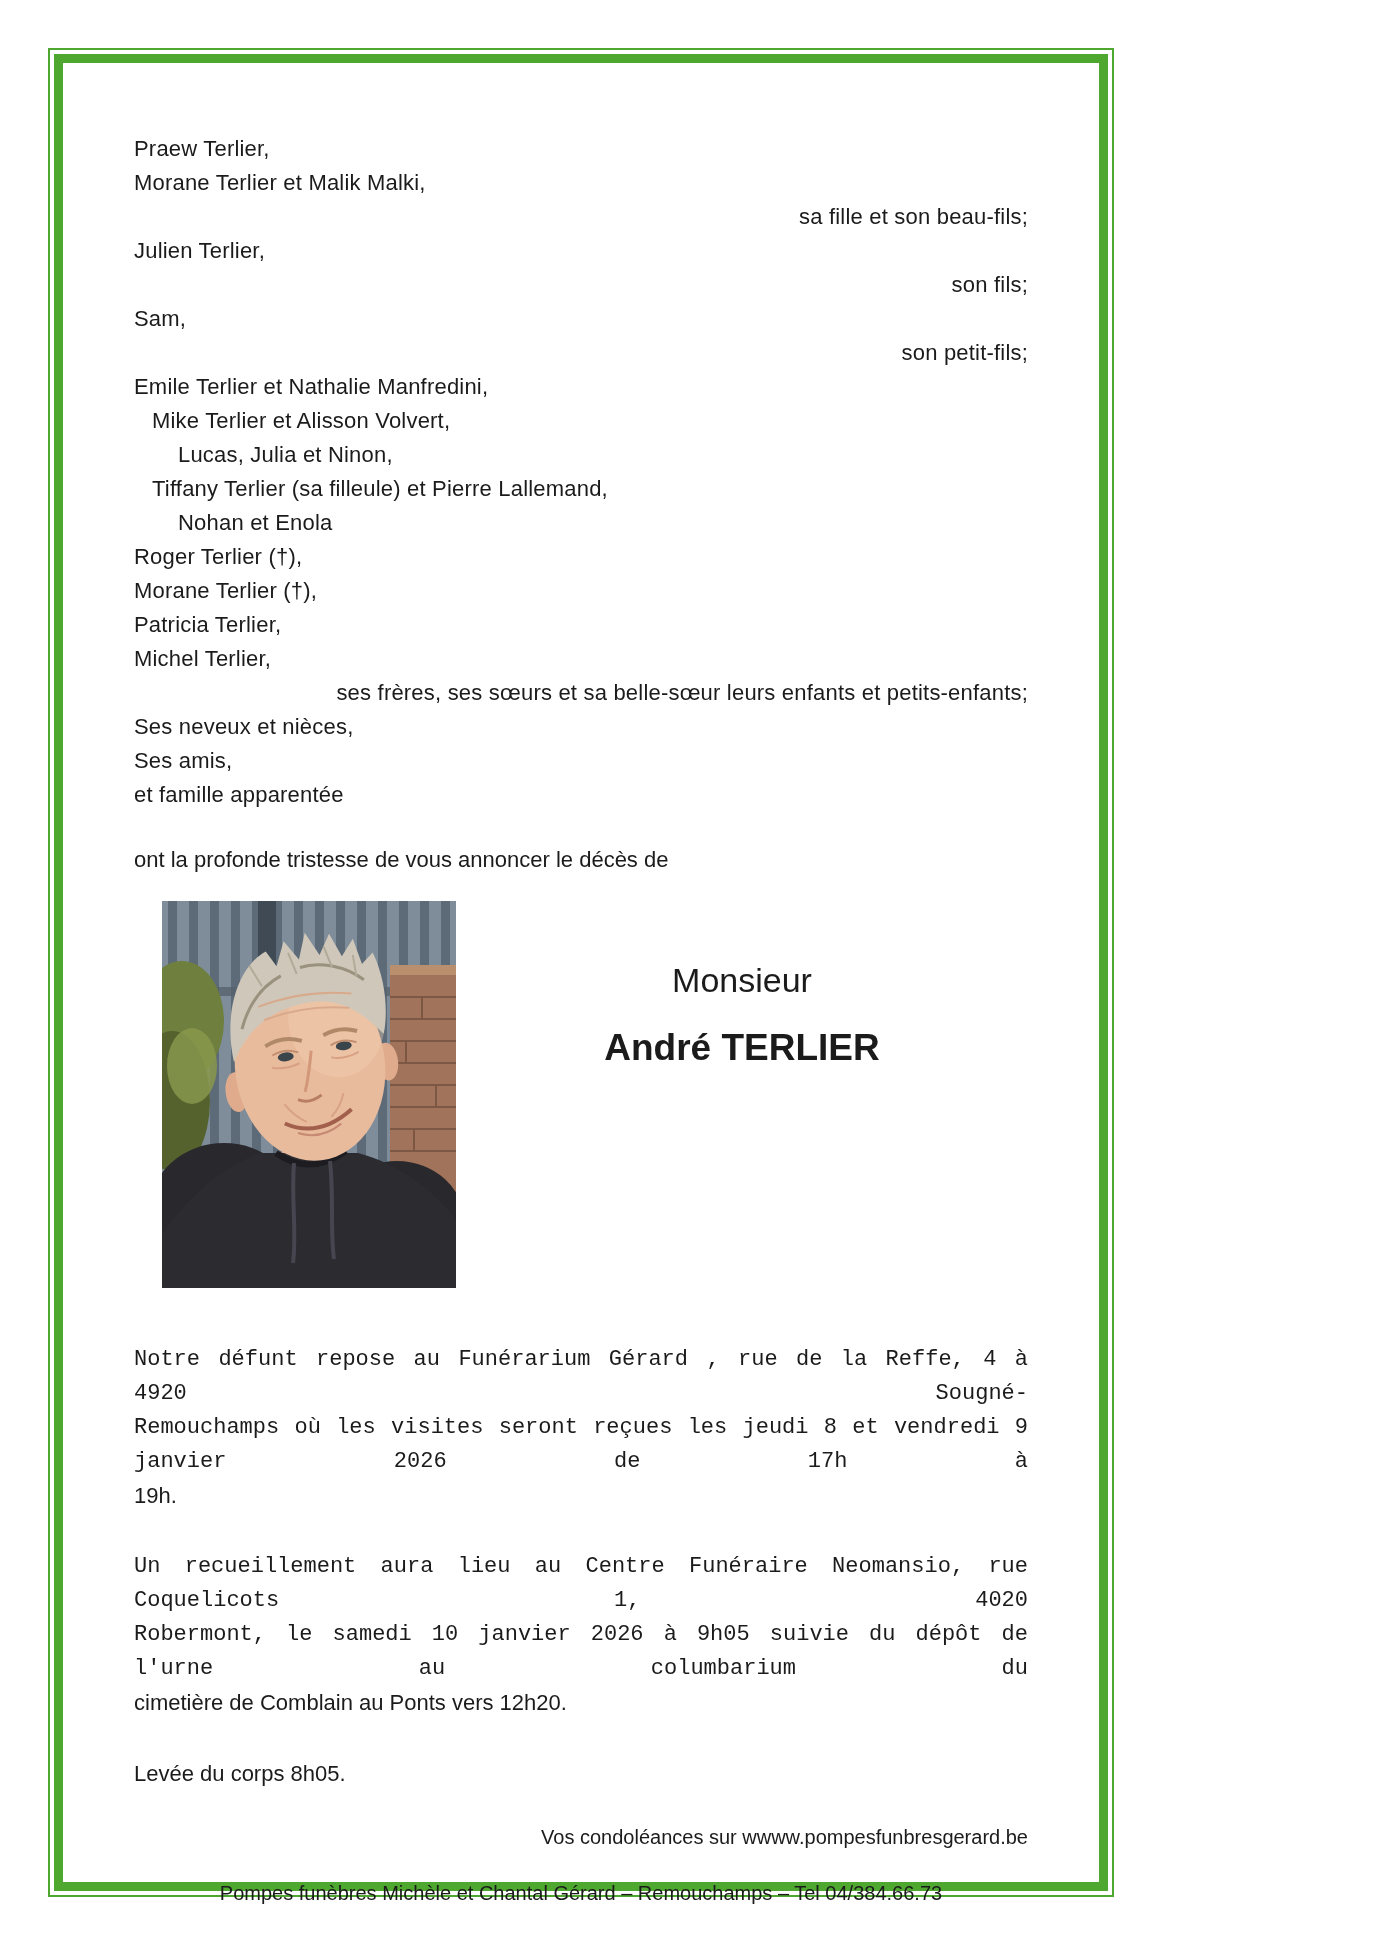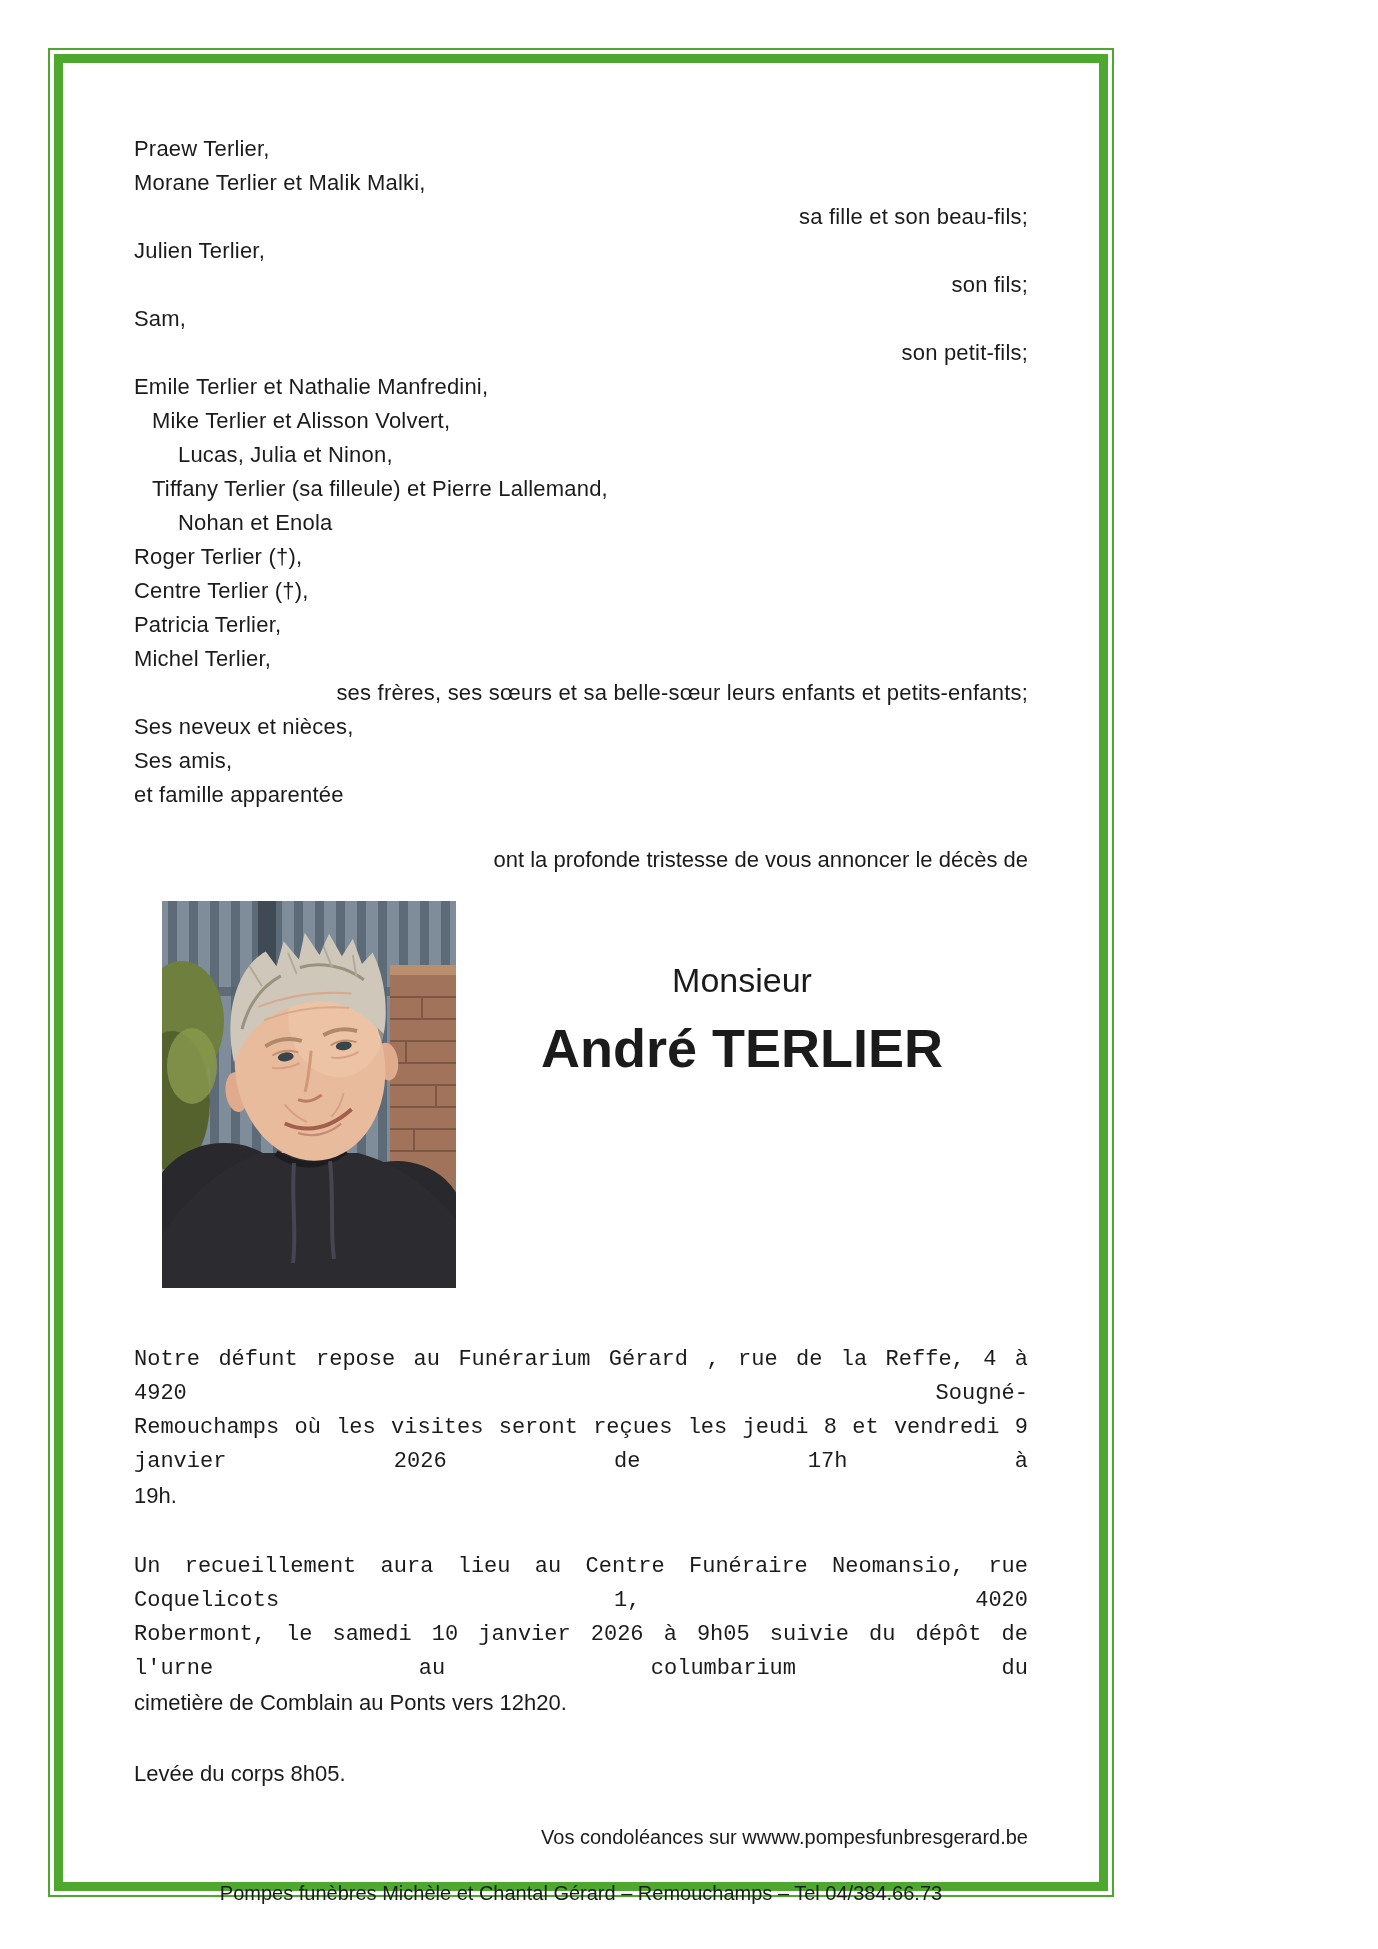--- a/index.html
+++ b/index.html
@@ -32,34 +32,34 @@
   }
   
   .fline { font-size: 22px; line-height: 34px; letter-spacing: 0.2px; }
   .fl-left  { text-align: left; }
   .fl-right { text-align: right; }
   .indent1  { padding-left: 18px; }
   .indent2  { padding-left: 44px; }
   
   .announce {
     margin-top: 31px;
-    text-align: right;
+    text-align: left;
     font-size: 22px; line-height: 34px;
   }
   
   .deceased-row { display: flex; margin-top: 24px; }
   .photo {
     width: 294px; height: 387px;
     margin-left: 28px;
     flex: none;
     display: block;
   }
   .d-col { flex: 1; text-align: center; }
   .d-title { margin-top: 55px; font-size: 34px; line-height: 48px; }
-  .d-name  { margin-top: 14px; font-size: 54px; line-height: 60px; font-weight: bold; }
+  .d-name  { margin-top: 14px; font-size: 37px; line-height: 60px; font-weight: bold; }
   .d-details { margin-top: 44px; font-size: 30px; line-height: 48px; }
   .d-details div { white-space: nowrap; }
   
   .para { margin-top: 37px; font-size: 22px; line-height: 34px; }
   .para-first { margin-top: 55px; }
   .jline { text-align: justify; text-align-last: justify; font-family: Liberation Mono, monospace; }
   .jlast { text-align: left; }
   
   .condolences { margin-top: 29px; font-size: 20px; line-height: 34px; text-align: right; }
   .funeral-home { margin-top: 22px; font-size: 20px; line-height: 34px; text-align: center; }
@@ -82,21 +82,21 @@
       <div class="fline fl-left">Julien Terlier,</div>
       <div class="fline fl-right">son fils;</div>
       <div class="fline fl-left">Sam,</div>
       <div class="fline fl-right">son petit-fils;</div>
       <div class="fline fl-left">Emile Terlier et Nathalie Manfredini,</div>
       <div class="fline fl-left indent1">Mike Terlier et Alisson Volvert,</div>
       <div class="fline fl-left indent2">Lucas, Julia et Ninon,</div>
       <div class="fline fl-left indent1">Tiffany Terlier (sa filleule) et Pierre Lallemand,</div>
       <div class="fline fl-left indent2">Nohan et Enola</div>
       <div class="fline fl-left">Roger Terlier (†),</div>
-      <div class="fline fl-left">Centre Terlier (†),</div>
+      <div class="fline fl-left">Morane Terlier (†),</div>
       <div class="fline fl-left">Patricia Terlier,</div>
       <div class="fline fl-left">Michel Terlier,</div>
       <div class="fline fl-right">ses frères, ses sœurs et sa belle-sœur leurs enfants et petits-enfants;</div>
       <div class="fline fl-left">Ses neveux et nièces,</div>
       <div class="fline fl-left">Ses amis,</div>
       <div class="fline fl-left">et famille apparentée</div>
     </div>
 
     <div class="announce">ont la profonde tristesse de vous annoncer le décès de</div>
 

